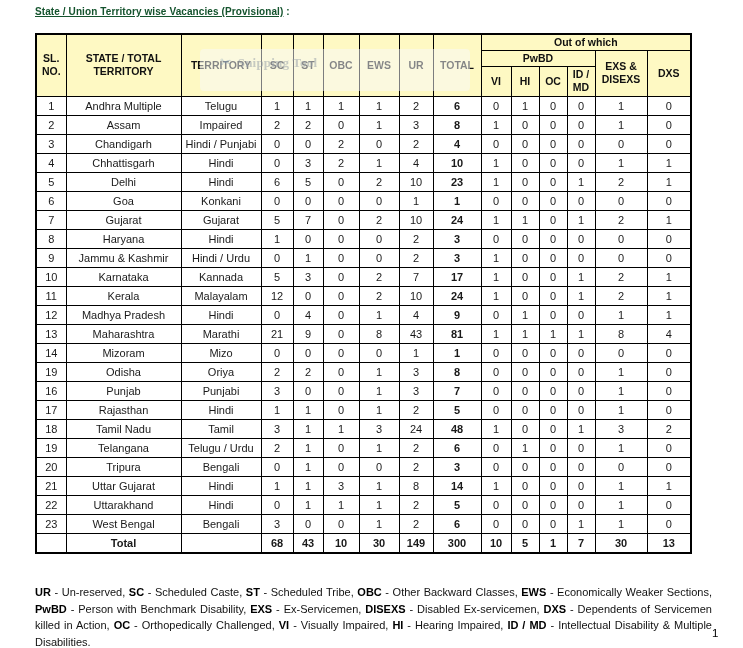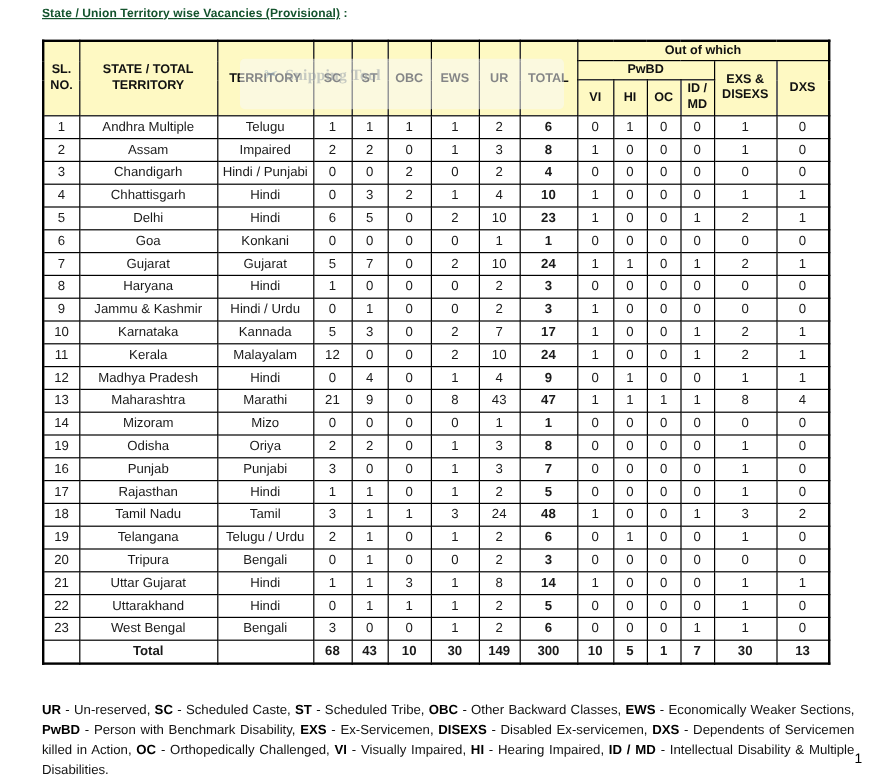--- a/index.html
+++ b/index.html
@@ -337,21 +337,21 @@
         </tr>
         <tr>
           <td>13</td>
           <td class="left">Maharashtra</td>
           <td class="left">Marathi</td>
           <td>21</td>
           <td>9</td>
           <td>0</td>
           <td>8</td>
           <td>43</td>
-          <td class="bold">47</td>
+          <td class="bold">81</td>
           <td>1</td>
           <td>1</td>
           <td>1</td>
           <td>1</td>
           <td>8</td>
           <td>4</td>
         </tr>
         <tr>
           <td>14</td>
           <td class="left">Mizoram</td>

